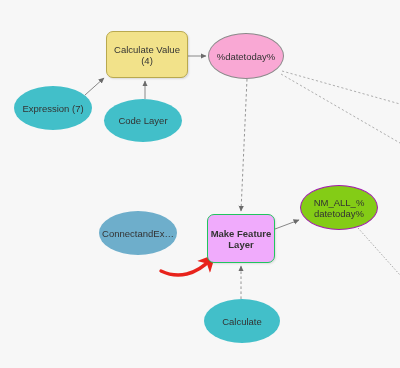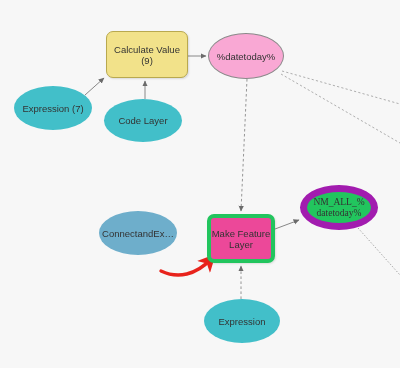--- a/index.html
+++ b/index.html
@@ -63,29 +63,29 @@
     left: 104px; top: 99px; width: 78px; height: 43px;
     background: #42bfc9;
   }
   #node-connectandex {
     left: 99px; top: 211px; width: 78px; height: 44px;
     background: #6eaecb;
     text-align: right;
   }
   #node-make-feature-layer {
     left: 207px; top: 214px; width: 68px; height: 49px;
-    background: #ec4899;
-    border: 4px solid #22c55e;
+    background: #f0abfc;
+    border: 1px solid #22c55e;
     box-shadow: 1px 1px 2px rgba(0,0,0,0.10);
+    font-weight: bold;
   }
   #node-nm-all {
     left: 300px; top: 185px; width: 78px; height: 45px;
-    background: #22c55e;
-    border: 7px solid #a21caf;
-    font-family: Liberation Serif, serif;
+    background: #84cc16;
+    border: 1px solid #a21caf;
   }
   #node-expression-bottom {
     left: 204px; top: 299px; width: 76px; height: 44px;
     background: #42bfc9;
   }
 </style>
 </head>
 <body>
 
 <div id="canvas">
@@ -118,31 +118,31 @@
     <line x1="241" y1="299" x2="241" y2="266" stroke="#8a8a8a" stroke-width="0.9" stroke-dasharray="2.6 2.4" marker-end="url(#arrowGrayDash)"></line>
 
     <line x1="275" y1="229" x2="299" y2="220" stroke="#7a7a7a" stroke-width="0.9" marker-end="url(#arrowGray)"></line>
 
     <line x1="358" y1="228" x2="400" y2="275" stroke="#9a9a9a" stroke-width="0.9" stroke-dasharray="1.4 1.8"></line>
 
     <path d="M161,271 C178,279 196,275 211,259" fill="none" stroke="#e8231c" stroke-width="3.4" stroke-linecap="round" marker-end="url(#arrowRed)"></path>
   </svg>
 
   <div id="node-calculate-value" class="node rect">Calculate Value
-(9)</div>
+(4)</div>
 
   <div id="node-datetoday" class="node oval">%datetoday%</div>
 
   <div id="node-expression-7" class="node oval">Expression (7)</div>
 
   <div id="node-code-block" class="node oval">Code Layer</div>
 
   <div id="node-connectandex" class="node oval">ConnectandEx…</div>
 
   <div id="node-make-feature-layer" class="node rect">Make Feature
 Layer</div>
 
   <div id="node-nm-all" class="node oval">NM_ALL_%
 datetoday%</div>
 
-  <div id="node-expression-bottom" class="node oval">Expression</div>
+  <div id="node-expression-bottom" class="node oval">Calculate</div>
 
 </div>
 
 </body></html>

